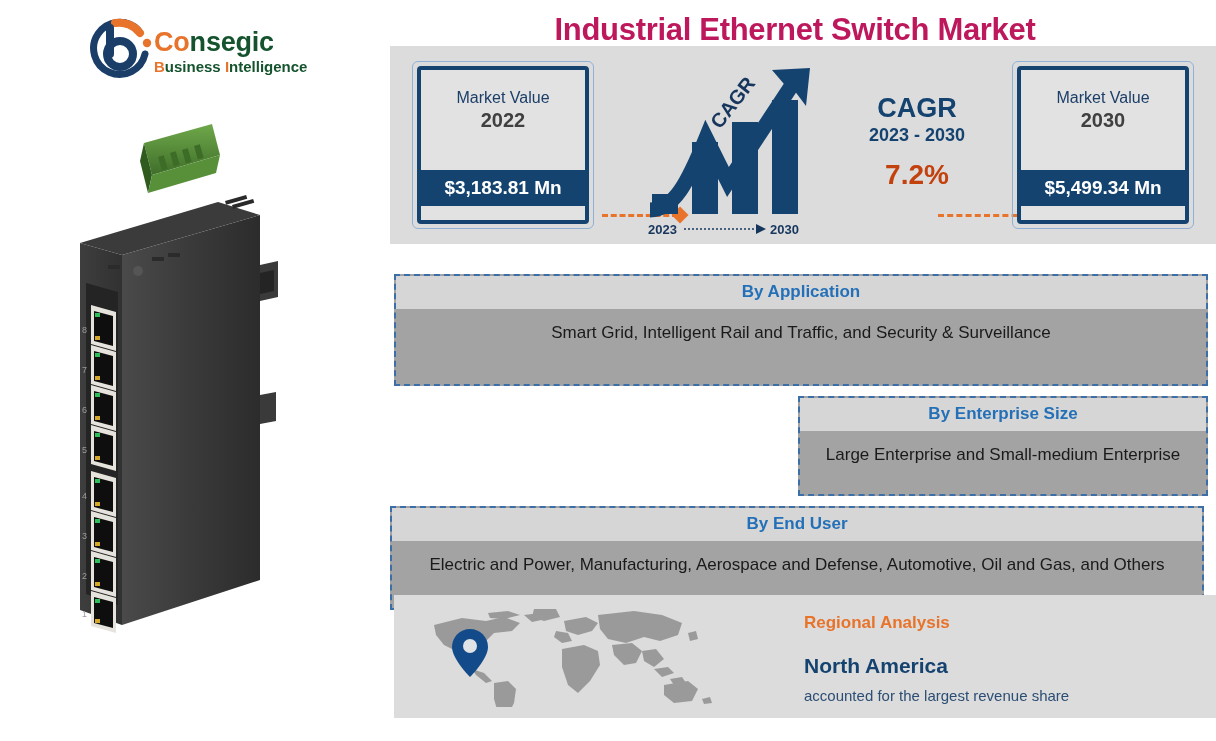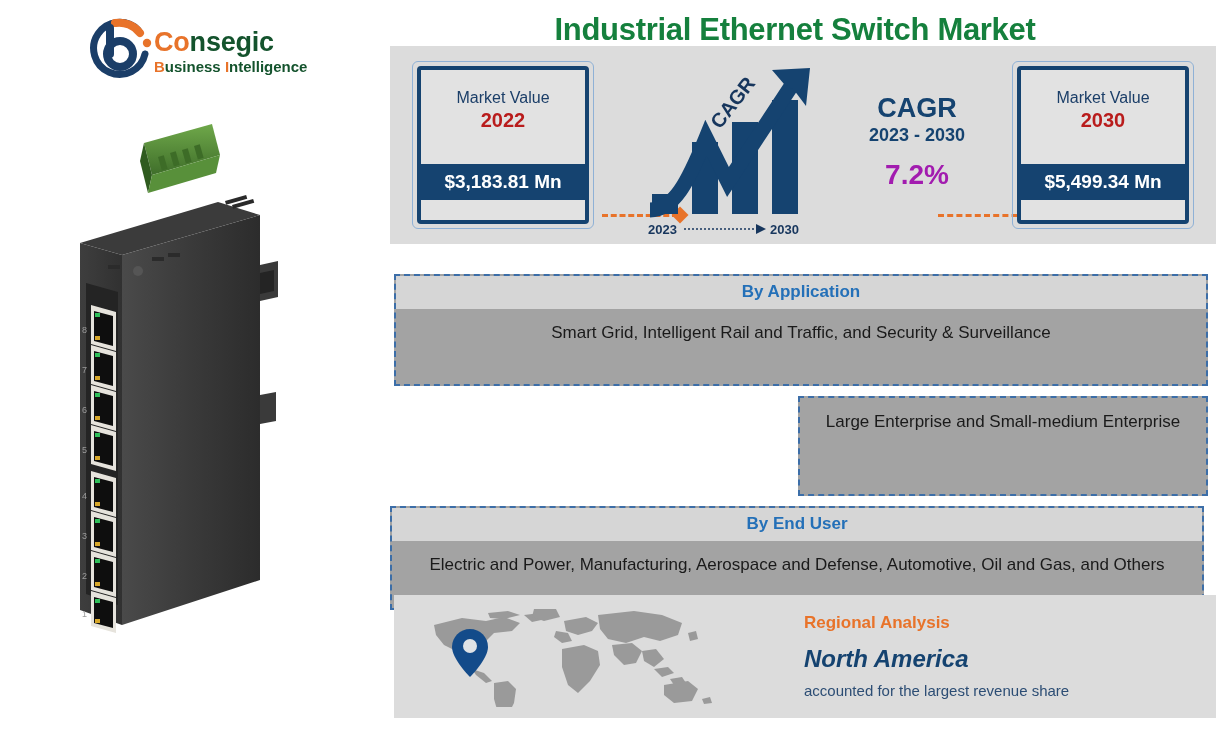--- a/index.html
+++ b/index.html
@@ -24,41 +24,41 @@
   .brand-line2 .c-n{color:#14532d;}
 
   
   #product-photo{position:absolute;left:60px;top:105px;width:270px;height:530px;}
 
   
   #right-col{position:absolute;left:374px;top:0;width:842px;height:741px;}
 
   #page-title{
     position:absolute;left:0;top:12px;width:842px;text-align:center;
-    font-size:31px;font-weight:bold;color:#15803d;letter-spacing:-.3px;
+    font-size:31px;font-weight:bold;color:#be185d;letter-spacing:-.3px;
   }
 
   
   #metrics-panel{
     position:absolute;left:16px;top:46px;width:826px;height:198px;
     background:#dcdcdc;
   }
   .mv-outer{
     position:absolute;top:15px;width:182px;height:168px;
     border:1px solid #8fb1d6;border-radius:6px;padding:4px;box-sizing:border-box;
   }
   .mv-box{
     width:100%;height:100%;border:4px solid #154370;border-radius:4px;
     box-sizing:border-box;background:#e2e2e2;
     display:flex;flex-direction:column;justify-content:flex-start;
   }
   .mv-label{font-size:16px;color:#1B3E68;text-align:center;padding-top:18px;line-height:1.25;}
-  .mv-year{font-size:20px;font-weight:bold;color:#b91c1c;text-align:center;line-height:1.2;}
+  .mv-year{font-size:20px;font-weight:bold;color:#404040;text-align:center;line-height:1.2;}
   .mv-value{
-    margin-top:auto;margin-bottom:20px;background:#154370;color:#fff;
+    margin-top:auto;margin-bottom:14px;background:#154370;color:#fff;
     font-size:19px;font-weight:bold;text-align:center;padding:7px 0;
   }
   #mv-2022{left:22px;}
   #mv-2030{right:22px;}
 
   
   .connector{position:absolute;top:163px;height:12px;}
   .conn-line{position:absolute;top:5px;left:0;height:0;border-top:3px dashed #E8732A;}
   .conn-diamond{
     position:absolute;top:0;width:12px;height:12px;background:#E8732A;
@@ -69,21 +69,21 @@
   #conn-left .conn-diamond{left:72px;}
   #conn-right{left:548px;width:112px;}
   #conn-right .conn-line{width:98px;}
   #conn-right .conn-diamond{left:96px;}
 
   
   #cagr-graphic{position:absolute;left:254px;top:18px;width:190px;height:175px;}
   #cagr-info{position:absolute;left:452px;top:48px;width:150px;text-align:center;}
   #cagr-title{font-size:27px;font-weight:bold;color:#154370;line-height:1.05;}
   #cagr-range{font-size:18px;font-weight:bold;color:#154370;line-height:1.5;}
-  #cagr-value{font-size:28px;font-weight:bold;color:#a21caf;margin-top:11px;line-height:1.1;}
+  #cagr-value{font-size:28px;font-weight:bold;color:#c2410c;margin-top:11px;line-height:1.1;}
 
   
   .seg-box{
     position:absolute;border:2px dashed #3c6ea8;background:#a3a3a3;box-sizing:border-box;
   }
   .seg-head{
     background:#d6d6d6;color:#2470b8;font-weight:bold;font-size:17px;
     text-align:center;padding:6px 0 7px;
   }
   .seg-body{
@@ -93,21 +93,21 @@
   #seg-application{left:20px;top:274px;width:814px;height:112px;}
   #seg-type{left:20px;top:396px;width:398px;height:100px;}
   #seg-enterprise{left:424px;top:396px;width:410px;height:100px;}
   #seg-enduser{left:16px;top:506px;width:814px;height:104px;}
 
   
   #regional-panel{position:absolute;left:20px;top:595px;width:848px;height:123px;background:#dcdcdc;}
   #world-map{position:absolute;left:22px;top:12px;width:330px;height:100px;}
   #regional-text{position:absolute;left:410px;top:16px;width:380px;}
   #regional-kicker{font-size:17px;font-weight:bold;color:#E8732A;line-height:1.4;}
-  #regional-region{font-size:24px;font-weight:bold;color:#154370;line-height:1.35;margin-top:8px;font-style:italic;}
+  #regional-region{font-size:21px;font-weight:bold;color:#154370;line-height:1.35;margin-top:17px;}
   #regional-note{font-size:15px;color:#2c4d74;line-height:1.3;margin-top:6px;}
 </style>
 </head>
 <body>
 
 <div id="left-col">
 
   <div id="brand-logo">
     <div id="logo-mark">
       <svg viewBox="0 0 66 66" width="66" height="66" aria-hidden="true">
@@ -304,20 +304,21 @@
     </div>
   </div>
 
   <div class="seg-box" id="seg-application">
     <div class="seg-head">By Application</div>
     <div class="seg-body">Smart Grid, Intelligent Rail and Traffic, and Security &amp; Surveillance</div>
   </div>
 
 
   <div class="seg-box" id="seg-enterprise">
+    <div class="seg-head">By Enterprise Size</div>
     <div class="seg-body">Large Enterprise and Small-medium Enterprise</div>
   </div>
 
   <div class="seg-box" id="seg-enduser">
     <div class="seg-head">By  End User</div>
     <div class="seg-body">Electric and Power, Manufacturing, Aerospace and Defense, Automotive, Oil and Gas, and Others</div>
   </div>
 
   <div id="regional-panel">
     <div id="world-map">

